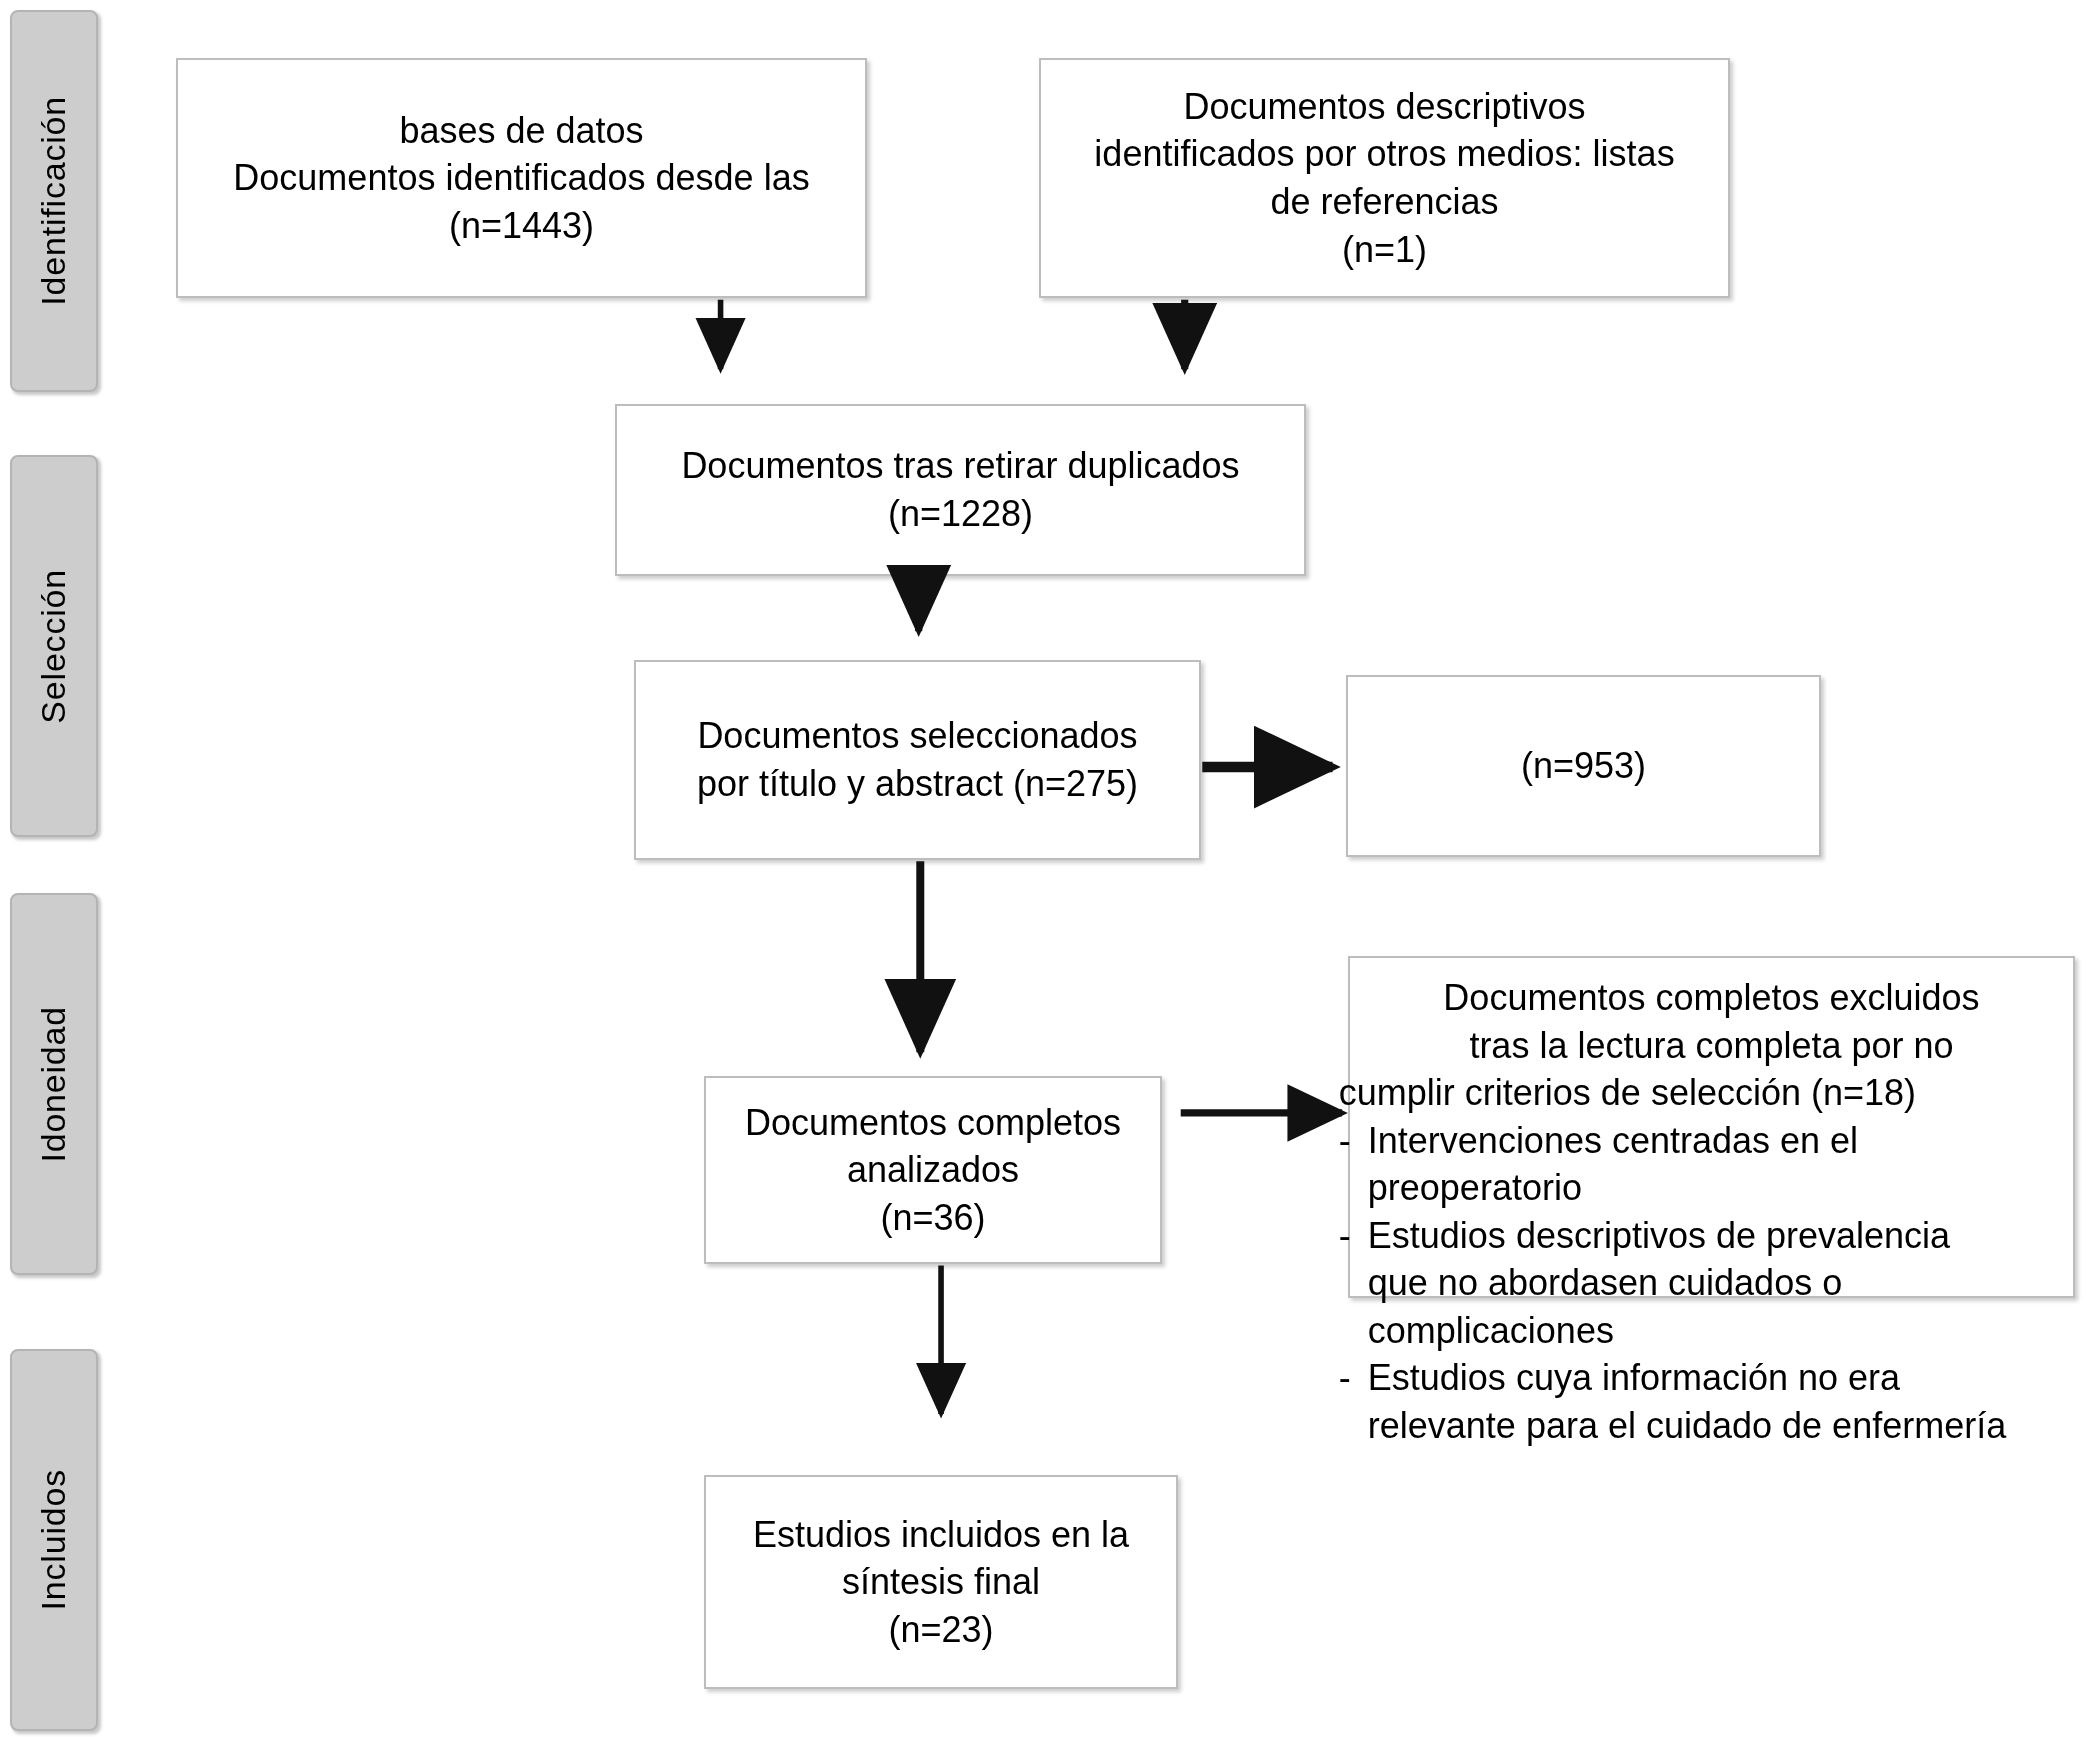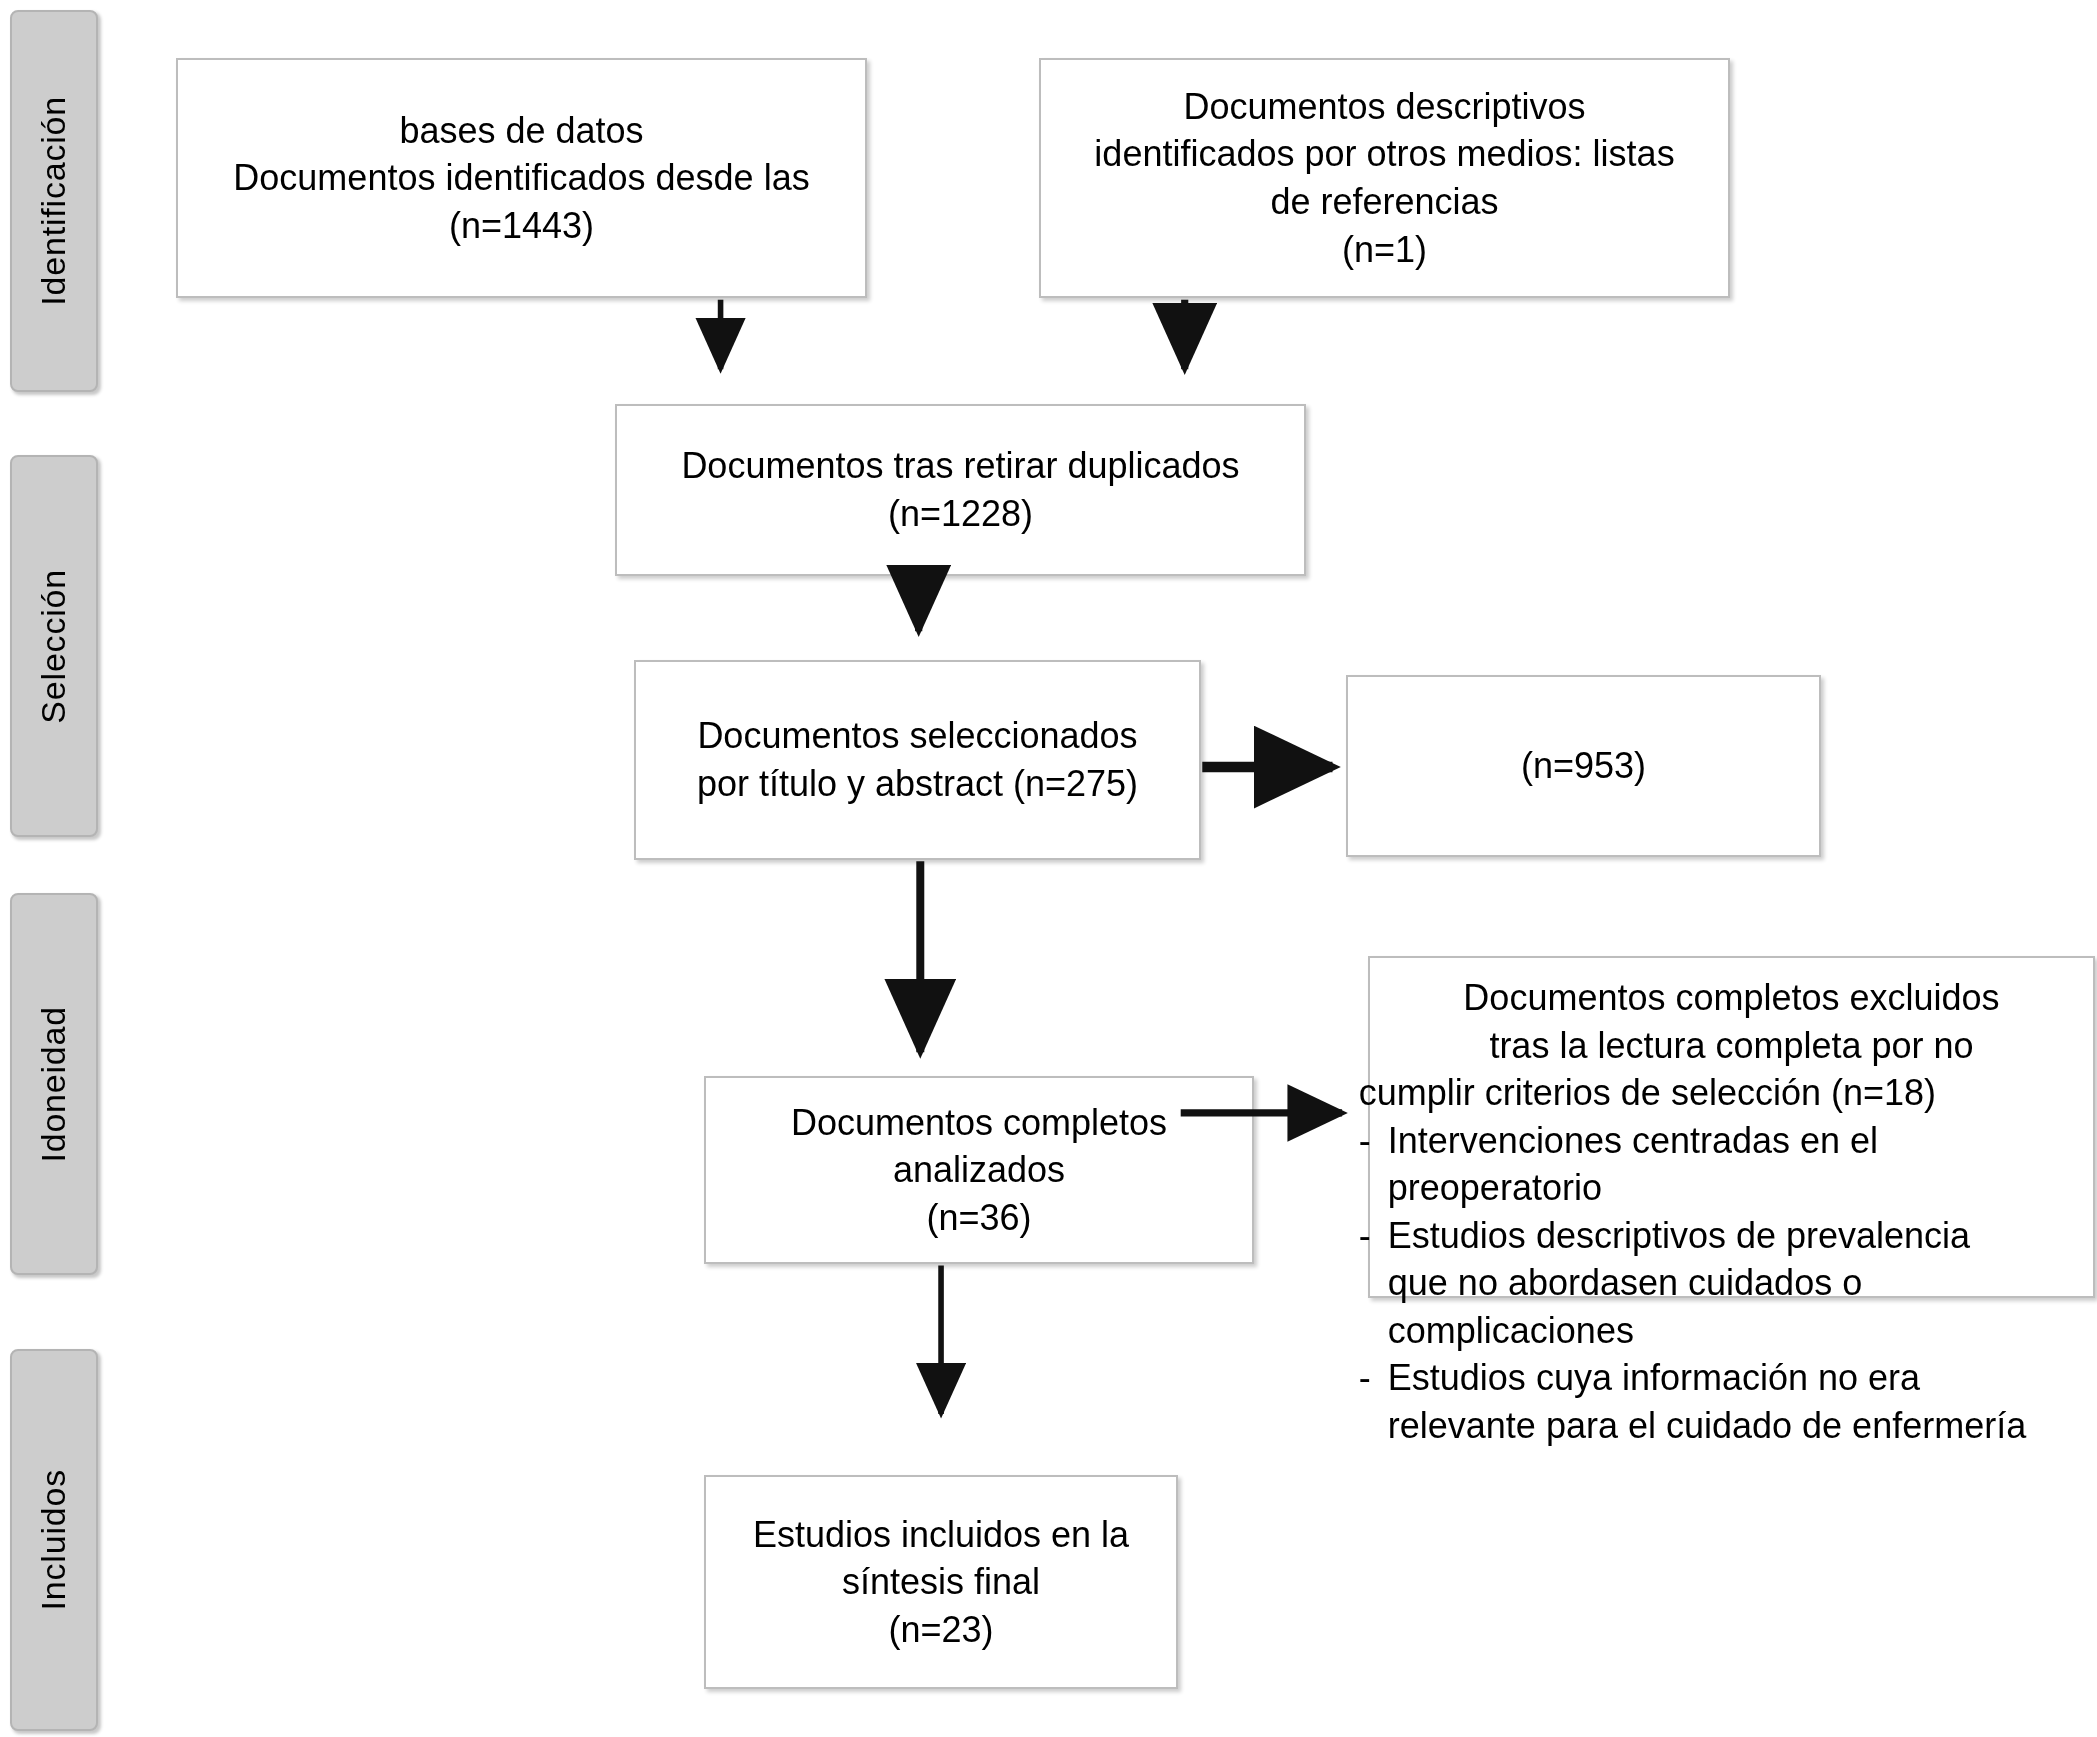--- a/index.html
+++ b/index.html
@@ -151,29 +151,29 @@
       <span class="line">por título y abstract (n=275)</span>
     </span>
   </div>
 
   <div class="box" style="left:1346px; top:675px; width:475px; height:182px;">
     <span class="txt">
       <span class="line">(n=953)</span>
     </span>
   </div>
 
-  <div class="box" style="left:704px; top:1076px; width:550px; height:188px;">
+  <div class="box" style="left:704px; top:1076px; width:458px; height:188px;">
     <span class="txt">
       <span class="line">Documentos completos</span>
       <span class="line">analizados</span>
       <span class="line">(n=36)</span>
     </span>
   </div>
 
-  <div class="box excl" style="left:1348px; top:956px; width:727px; height:342px;margin-left:20px;">
+  <div class="box excl" style="left:1348px; top:956px; width:727px; height:342px;">
     <span class="txt">
       <span class="hdr">Documentos completos excluidos</span>
       <span class="hdr">tras la lectura completa por no</span>
       <span class="hdr wide">cumplir  criterios de selección (n=18)</span>
       <ul>
         <li>
           <span class="dash">-</span>
           <span class="line">Intervenciones centradas en el</span>
           <span class="line">preoperatorio</span>
         </li>

